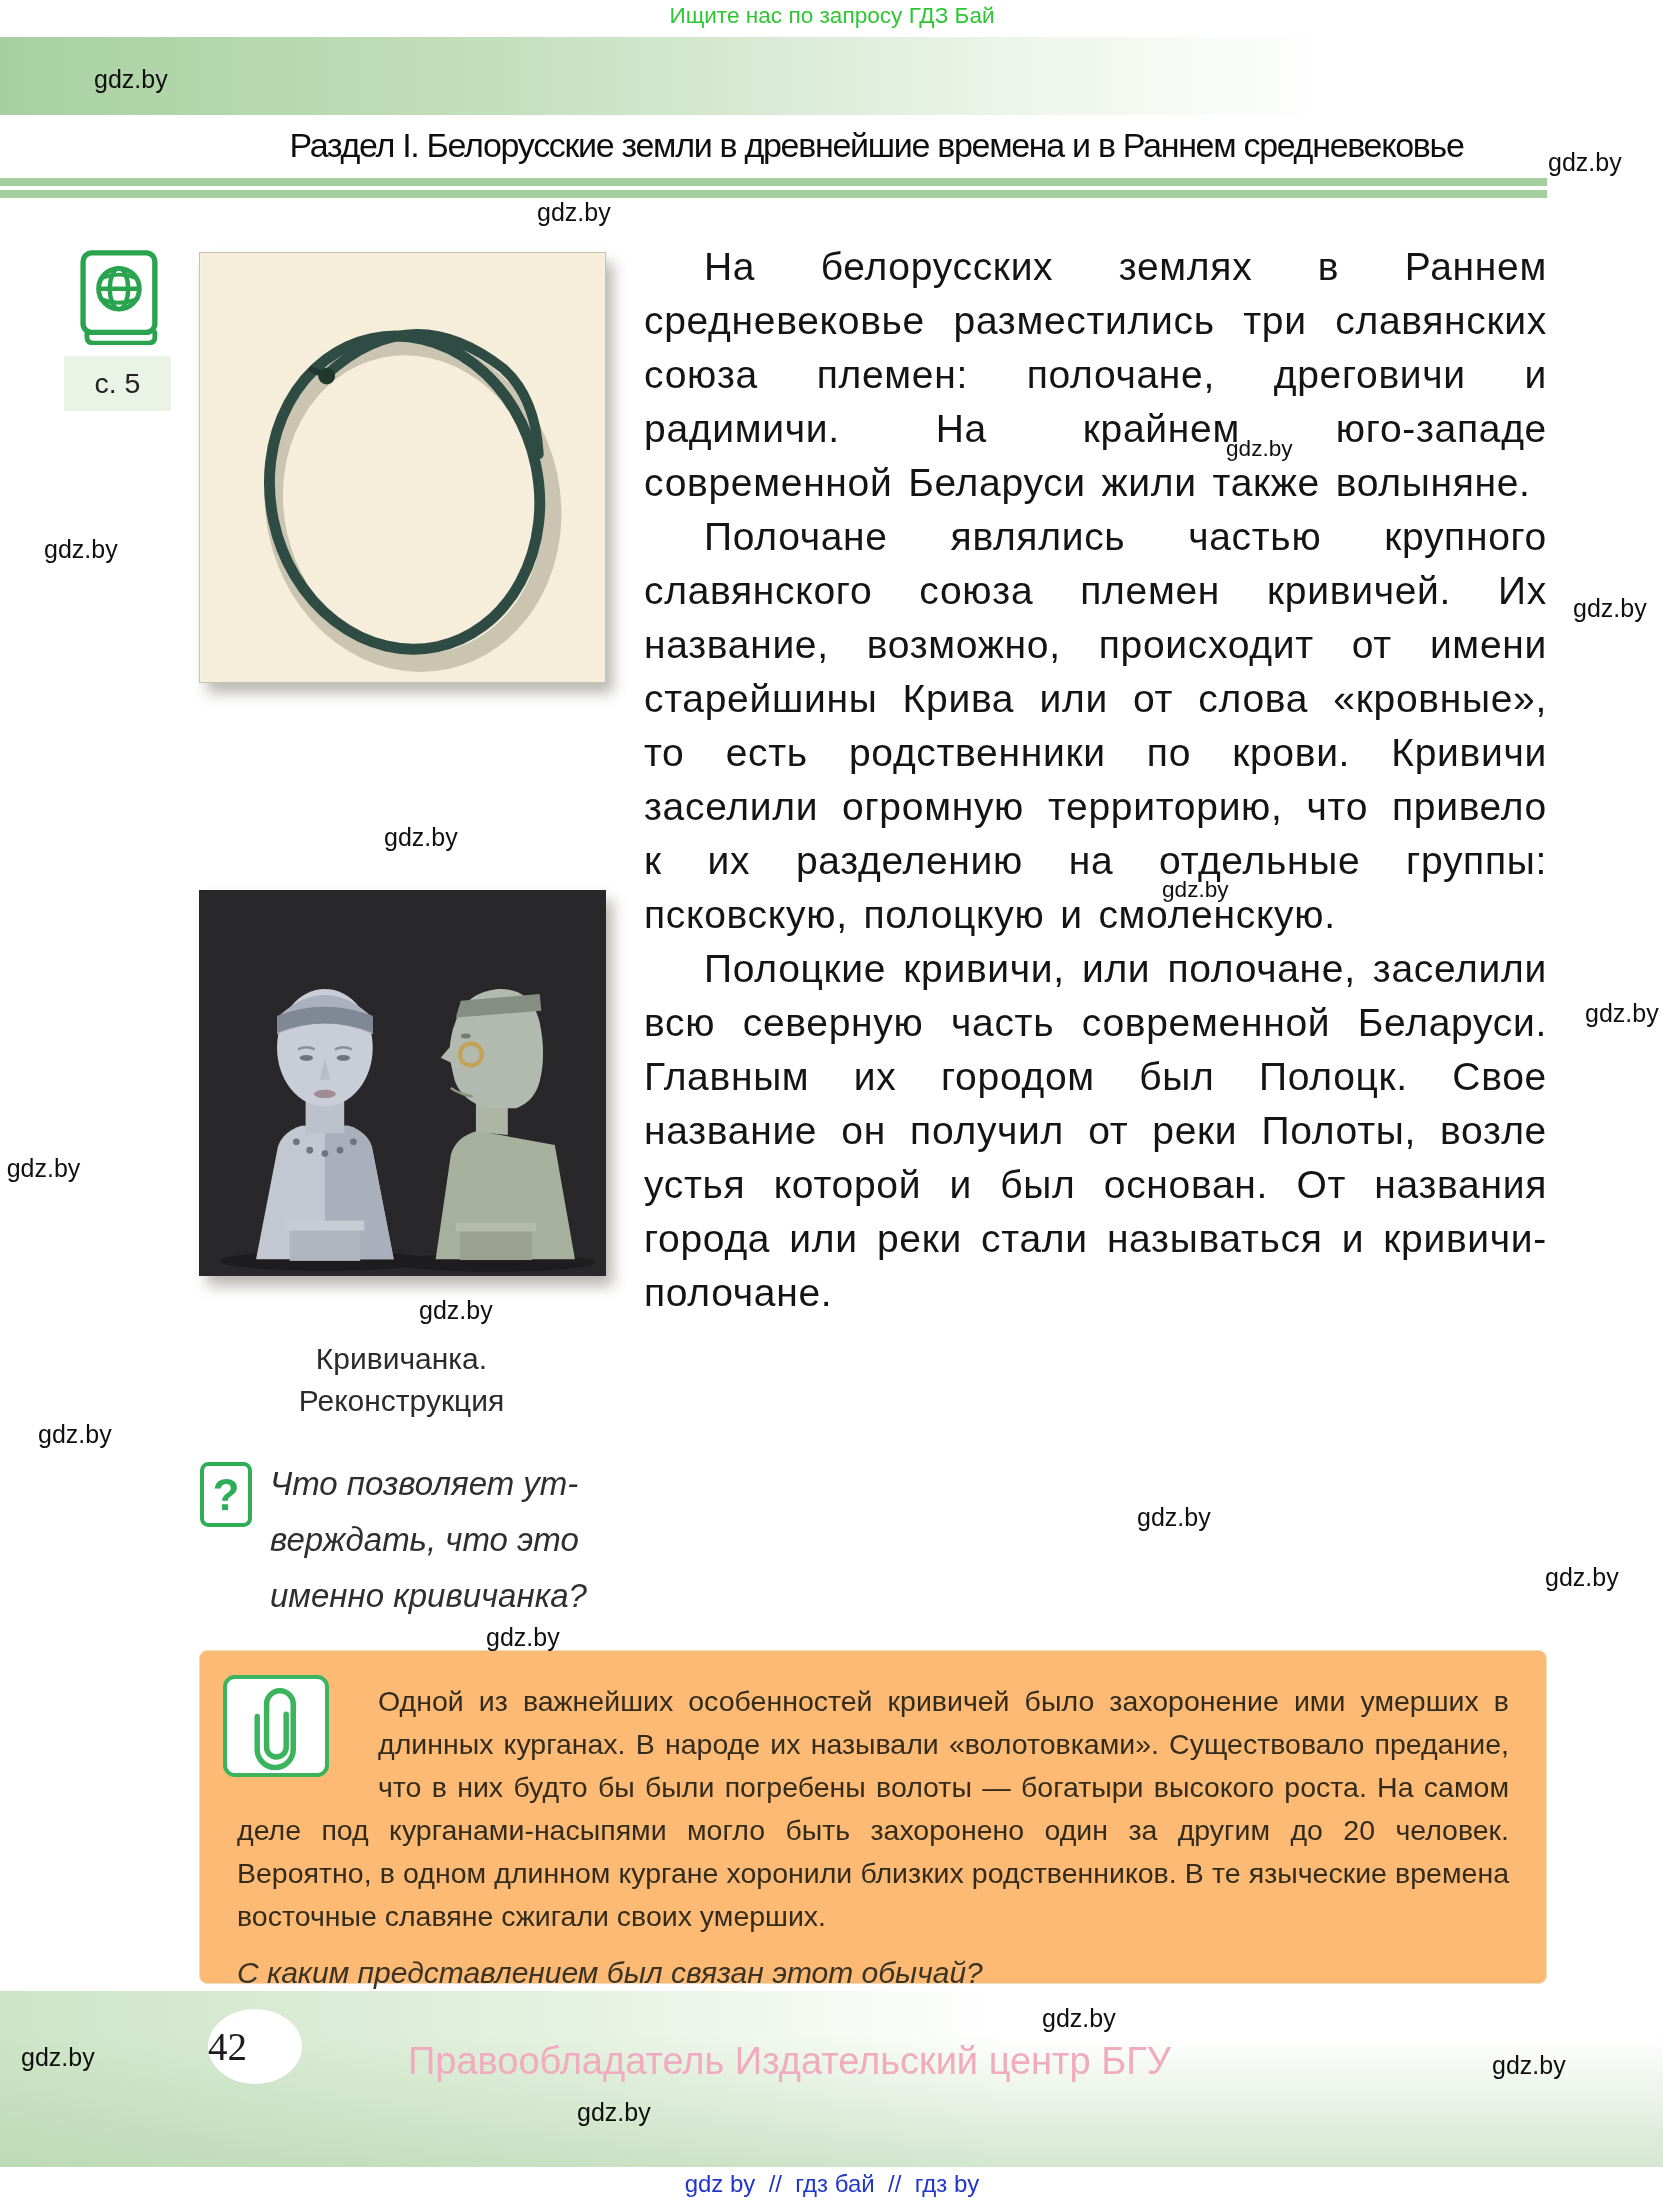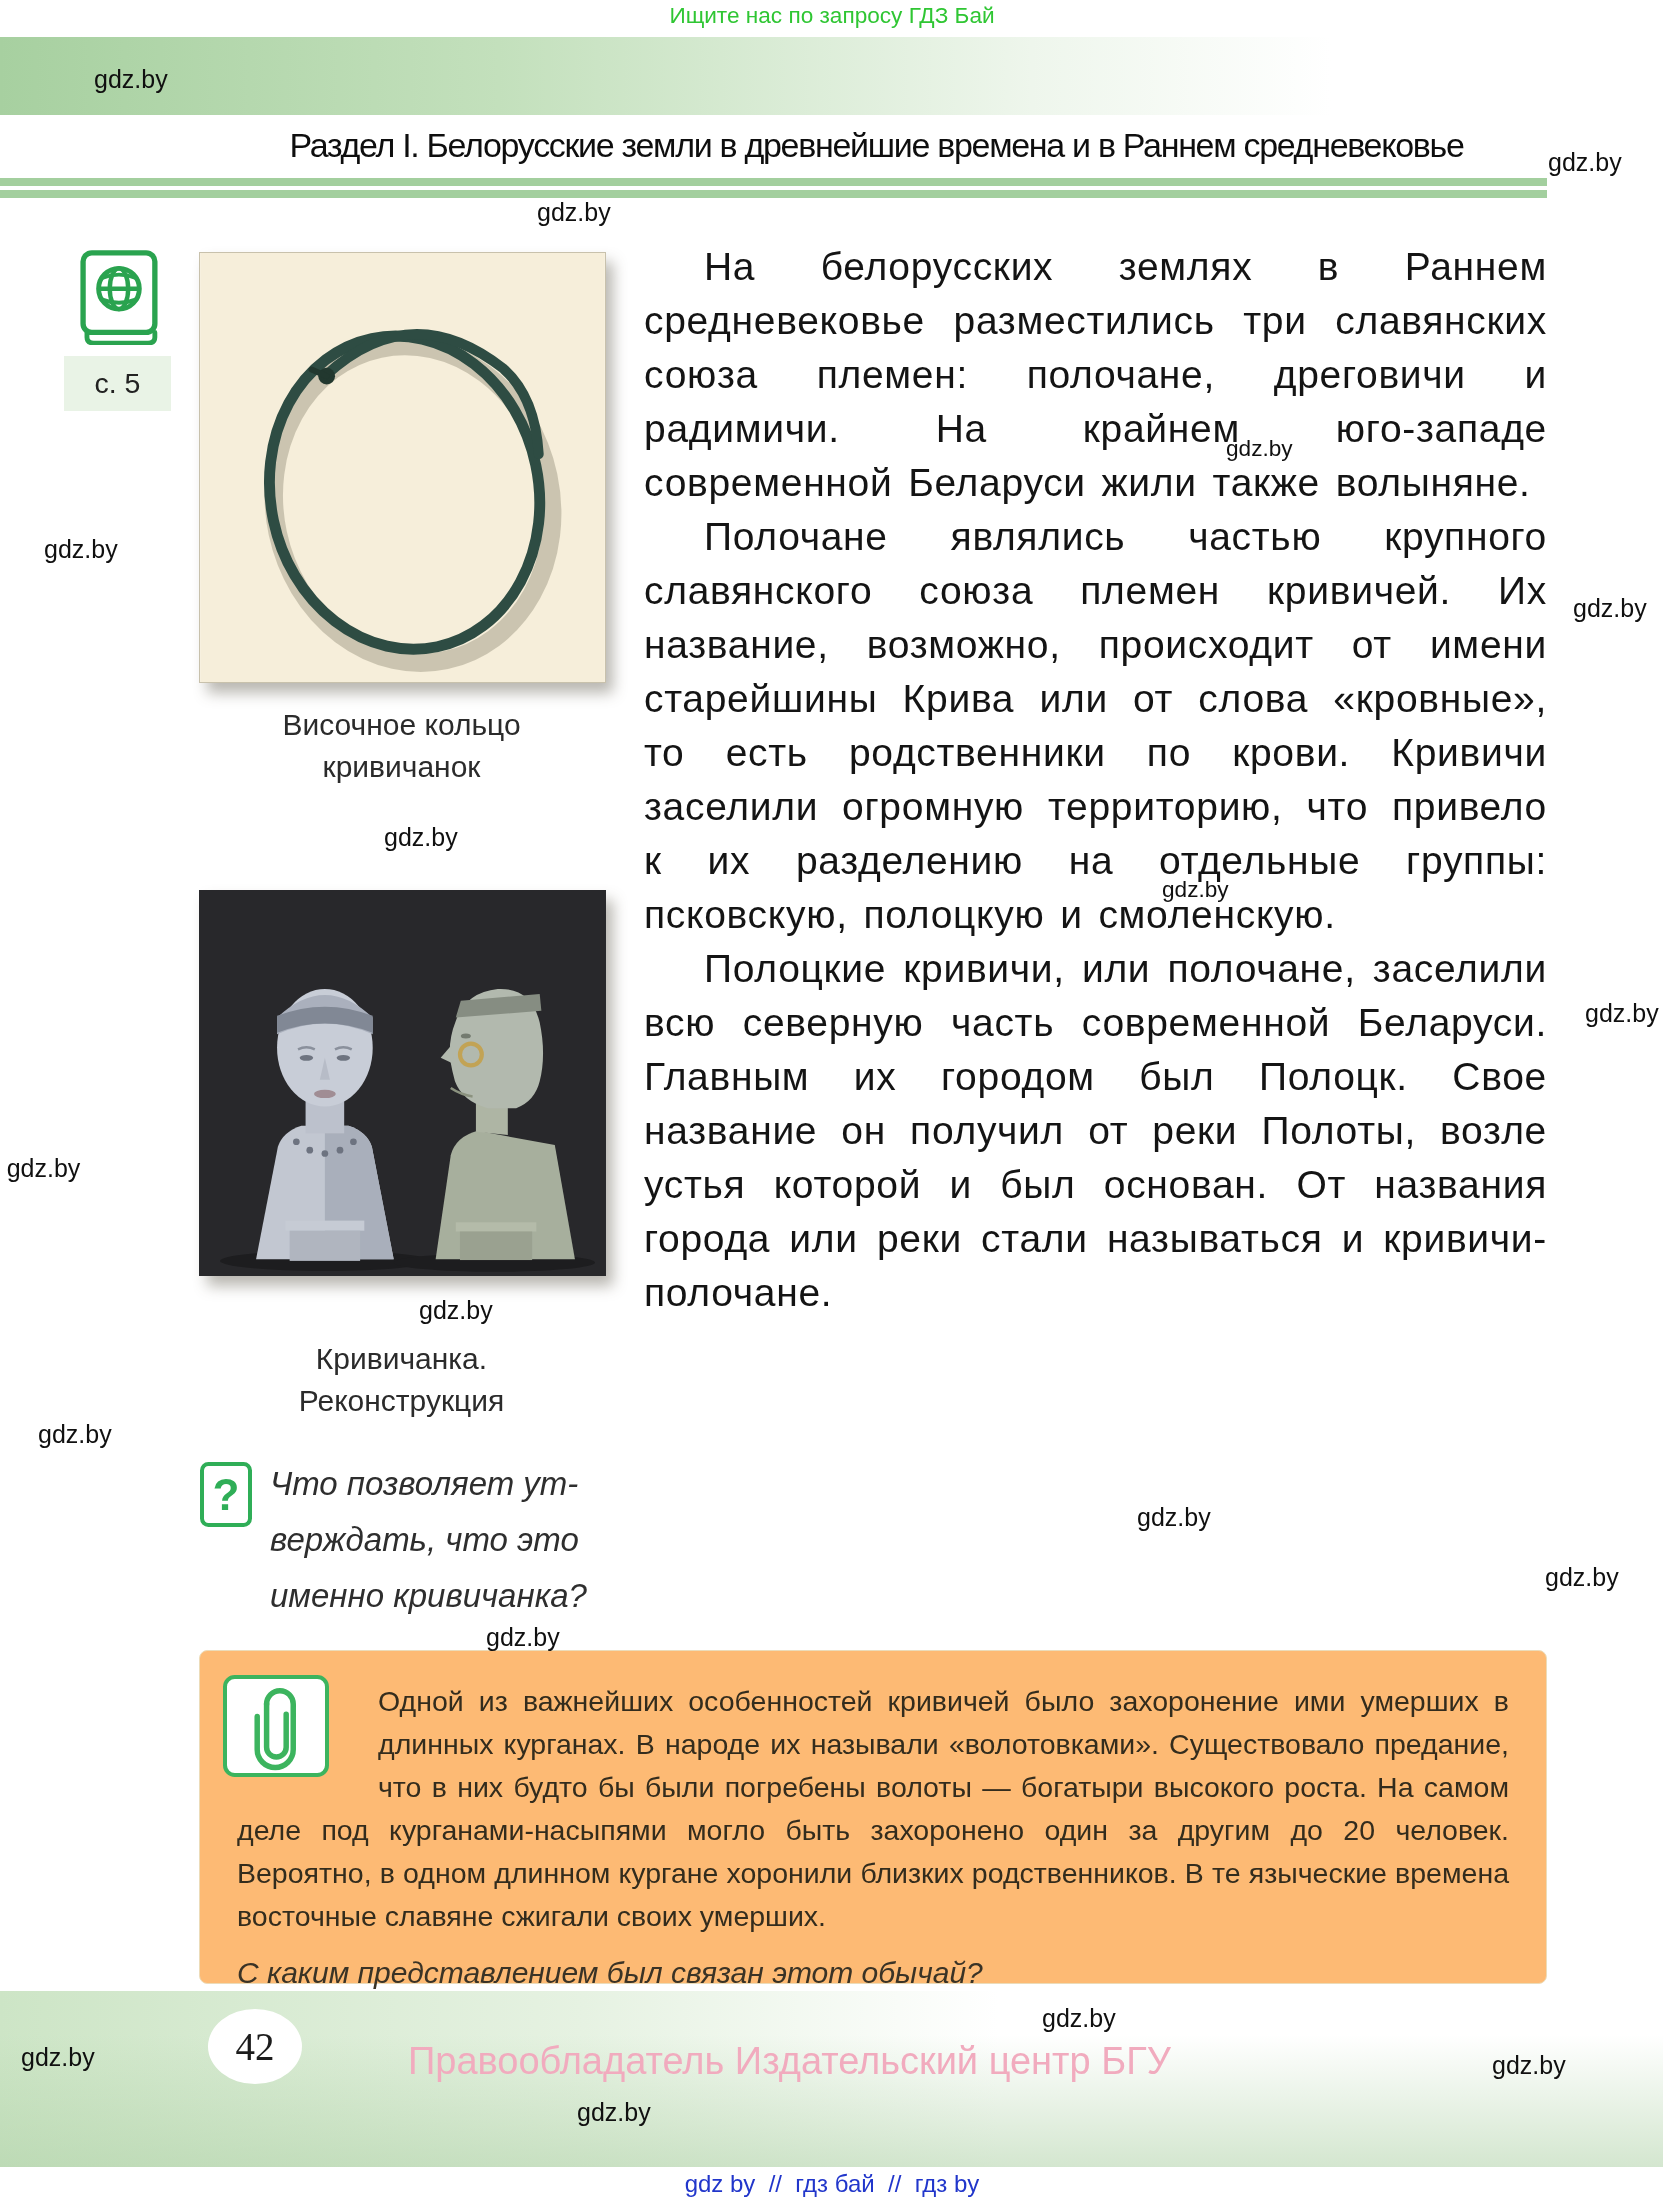--- a/index.html
+++ b/index.html
@@ -56,21 +56,21 @@
   .clip-spacer{float:left;width:141px;height:119px;}
   .clip-badge{top:1675px;left:223px;width:106px;height:102px;background:#fff;
               border:4.2px solid #3cb45e;border-radius:11.7px;box-sizing:border-box;}
   .note-q{font-size:30px;font-style:italic;color:#3a3326;margin:13.4px 0 0 0;}
 
   
   .bottom-band{top:1991px;left:0;width:100%;height:176px;
       background:linear-gradient(to top,rgba(176,210,168,.55),rgba(255,255,255,0) 75%),
                  linear-gradient(to right,#cde5c6 0%,#e6f2e2 35%,#ffffff 60%);}
   .pagenum{top:2009px;left:208px;width:94px;height:75px;background:#fff;border-radius:50%;
-           display:flex;align-items:center;justify-content:center;
+           display:flex;align-items:center;justify-content:flex-start;
            font-family:"Liberation Serif",serif;font-size:39px;color:#1c1c1c;}
   .copyright{top:2040px;left:408px;font-size:38px;color:#f1abbe;white-space:nowrap;text-align:center;}
   .links{top:2170px;left:0;width:100%;text-align:center;font-size:24px;color:#2136cb;
          white-space:pre;}
 
   .wm{position:absolute;color:#101010;white-space:nowrap;font-family:"Liberation Sans",sans-serif;}
 </style>
 </head>
 <body>
 
@@ -102,22 +102,20 @@
   <div class="abs fig fig-ring">
     <svg viewBox="0 0 483 512" width="100%" height="100%">
       <rect width="483" height="512" fill="#f6eeda"></rect>
       <ellipse cx="254" cy="300" rx="165" ry="190" fill="none" stroke="rgba(95,88,68,0.28)" stroke-width="22" transform="rotate(-12 254 300)"></ellipse>
       <ellipse cx="244" cy="286" rx="160" ry="188" fill="none" stroke="#2e4c43" stroke-width="13" transform="rotate(-12 244 286)"></ellipse>
       <path d="M150 146 Q252 52 362 138 Q400 172 404 240" fill="none" stroke="#2e4c43" stroke-width="12" stroke-linecap="round"></path>
       <circle cx="151" cy="147" r="10" fill="#22382f"></circle>
       <path d="M151 147 l-18 -8" stroke="#22382f" stroke-width="7" stroke-linecap="round"></path>
     </svg>
   </div>
-  <div class="abs caption cap-ring">Височное кольцо
-кривичанок</div>
 
   <div class="abs fig fig-busts">
     <svg viewBox="0 0 485 460" width="100%" height="100%">
       <rect width="485" height="460" fill="#28282b"></rect>
       <ellipse cx="150" cy="442" rx="125" ry="12" fill="#1d1d1f"></ellipse>
       <ellipse cx="352" cy="444" rx="120" ry="11" fill="#1d1d1f"></ellipse>
       <g>
         <path d="M68 440 L94 306 Q100 288 122 281 L178 281 Q200 288 206 306 L232 440 Z" fill="#c2c7d1"></path>
         <path d="M150 281 L178 281 Q200 288 206 306 L232 440 L150 440 Z" fill="#a9afbb"></path>
         <rect x="127" y="238" width="46" height="52" fill="#bcc1cc"></rect>

